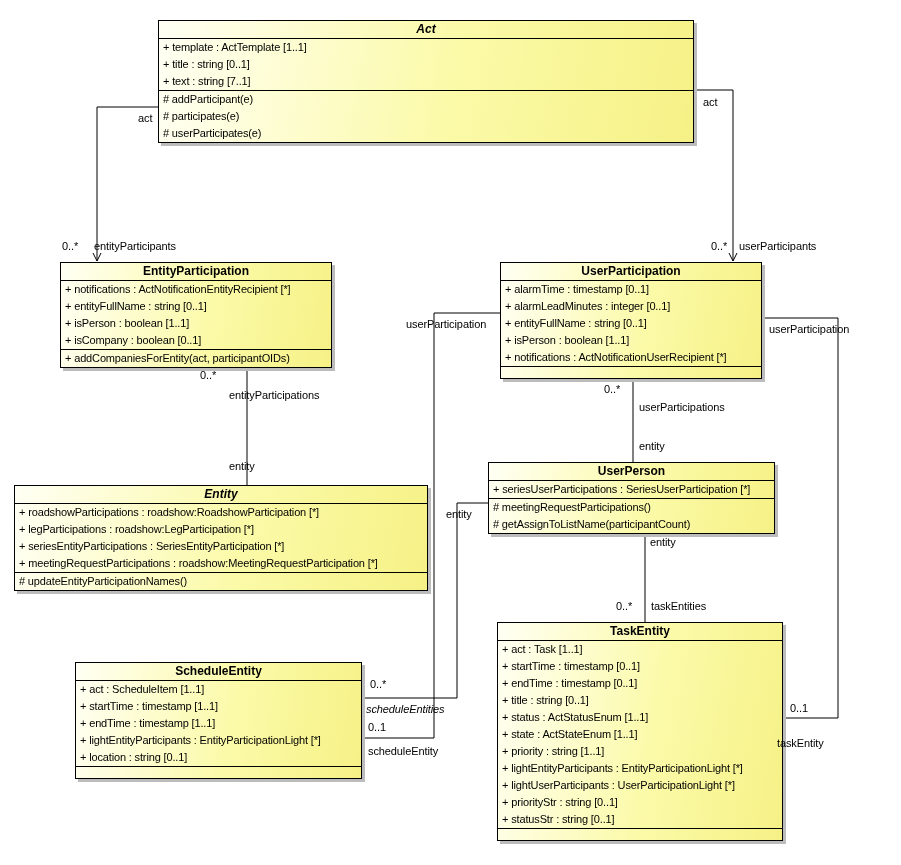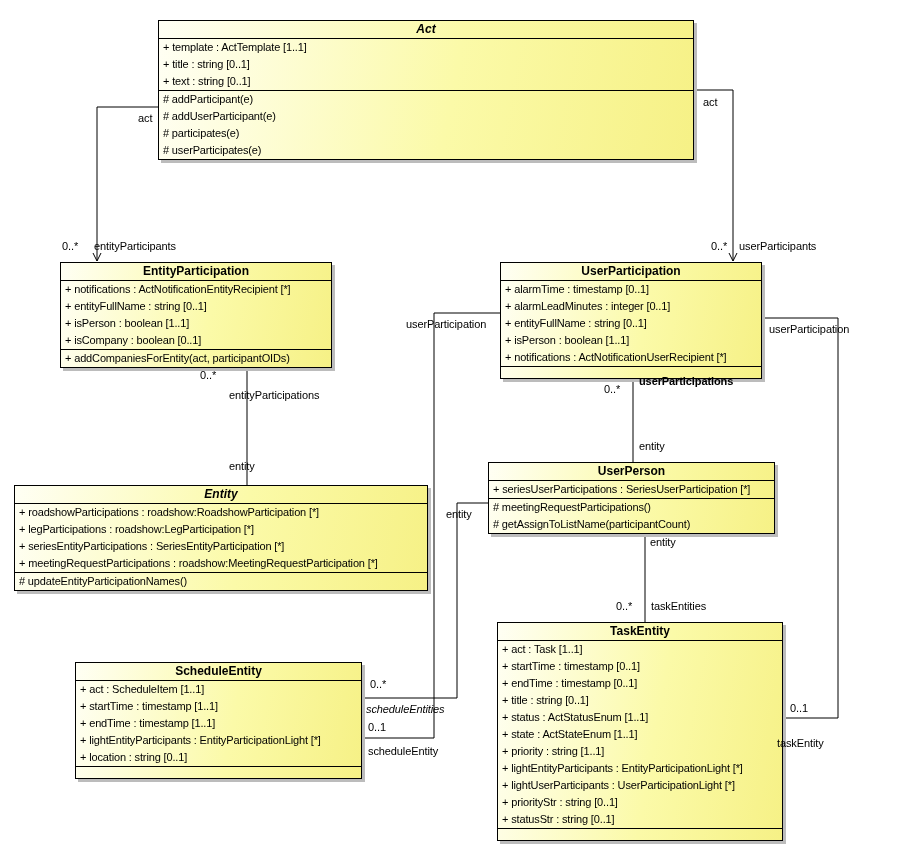--- a/index.html
+++ b/index.html
@@ -52,25 +52,24 @@
       <polyline points="500,313 434,313 434,738 362,738" fill="none" stroke="#000000" stroke-width="1"></polyline>
       <polyline points="488,503 457,503 457,698 362,698" fill="none" stroke="#000000" stroke-width="1"></polyline>
       <polyline points="762,318 838,318 838,718 783,718" fill="none" stroke="#000000" stroke-width="1"></polyline>
     </svg>
   <div id="classes-layer">
       <div class="uml-class" style="left: 158px; top: 20px; width: 536px;">
         <div class="uml-title abstract">Act</div>
         <div class="uml-comp">
           <div class="uml-row">+ template : ActTemplate [1..1]</div>
           <div class="uml-row">+ title : string [0..1]</div>
-          <div class="uml-row">+ text : string [0..1]</div>
+          <div class="uml-row">+ text : string [7..1]</div>
         </div>
         <div class="uml-comp methods">
           <div class="uml-row"># addParticipant(e)</div>
-          <div class="uml-row"># addUserParticipant(e)</div>
           <div class="uml-row"># participates(e)</div>
           <div class="uml-row"># userParticipates(e)</div>
         </div>
       </div>
       <div class="uml-class" style="left: 60px; top: 262px; width: 272px;">
         <div class="uml-title">EntityParticipation</div>
         <div class="uml-comp">
           <div class="uml-row">+ notifications : ActNotificationEntityRecipient [*]</div>
           <div class="uml-row">+ entityFullName : string [0..1]</div>
           <div class="uml-row">+ isPerson : boolean [1..1]</div>
@@ -146,21 +145,21 @@
       <span class="edge-label" style="left: 138px; top: 112px;">act</span>
       <span class="edge-label" style="left: 62px; top: 240px;">0..*</span>
       <span class="edge-label" style="left: 94px; top: 240px;">entityParticipants</span>
       <span class="edge-label" style="left: 703px; top: 96px;">act</span>
       <span class="edge-label" style="left: 711px; top: 240px;">0..*</span>
       <span class="edge-label" style="left: 739px; top: 240px;">userParticipants</span>
       <span class="edge-label" style="left: 200px; top: 369px;">0..*</span>
       <span class="edge-label" style="left: 229px; top: 369px; margin-top: 20px;">entityParticipations</span>
       <span class="edge-label" style="left: 229px; top: 460px;">entity</span>
       <span class="edge-label" style="left: 604px; top: 383px;">0..*</span>
-      <span class="edge-label" style="left: 639px; top: 375px; font-weight: bold;">userParticipations</span>
+      <span class="edge-label" style="left: 639px; top: 401px;">userParticipations</span>
       <span class="edge-label" style="left: 639px; top: 440px;">entity</span>
       <span class="edge-label" style="left: 650px; top: 536px;">entity</span>
       <span class="edge-label" style="left: 616px; top: 600px;">0..*</span>
       <span class="edge-label" style="left: 651px; top: 600px;">taskEntities</span>
       <span class="edge-label" style="left: 406px; top: 318px;">userParticipation</span>
       <span class="edge-label" style="left: 368px; top: 721px;">0..1</span>
       <span class="edge-label" style="left: 368px; top: 745px;">scheduleEntity</span>
       <span class="edge-label" style="left: 446px; top: 508px;">entity</span>
       <span class="edge-label" style="left: 370px; top: 678px;">0..*</span>
       <span class="edge-label" style="left: 366px; top: 703px; font-style: italic;">scheduleEntities</span>

